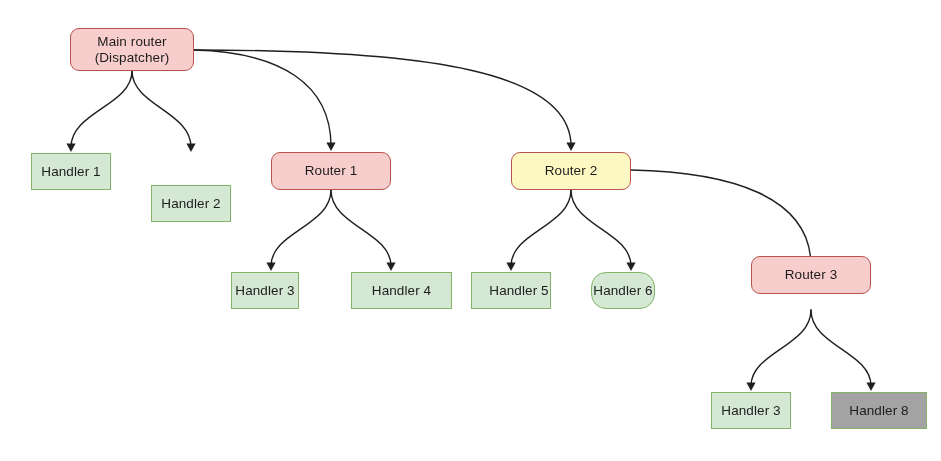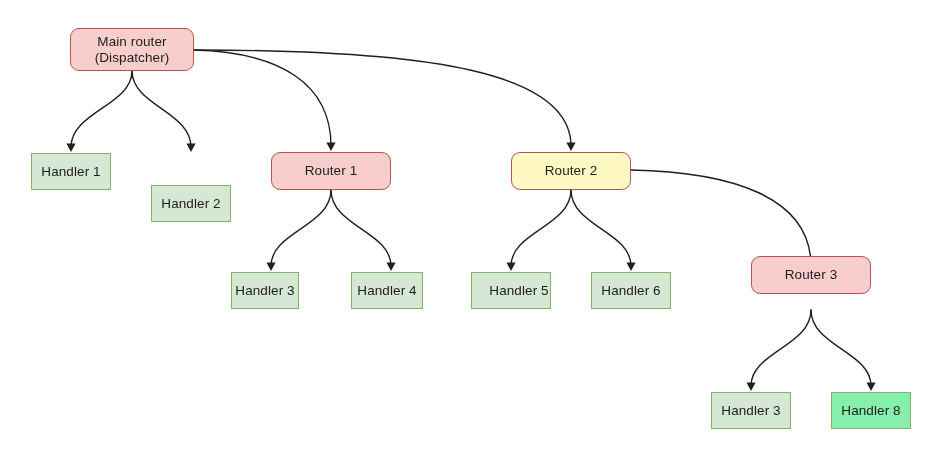--- a/index.html
+++ b/index.html
@@ -95,21 +95,21 @@
   </svg>
 
   <div id="node-layer">
       <div class="node node-router" style="left: 70px; top: 28px; width: 124px; height: 43px; background: rgb(248, 206, 204); border-color: rgb(184, 84, 80);"><span>Main router
 (Dispatcher)</span></div>
       <div class="node node-handler" style="left: 31px; top: 153px; width: 80px; height: 37px; background: rgb(213, 232, 212); border-color: rgb(130, 179, 102);"><span>Handler 1</span></div>
       <div class="node node-handler" style="left: 151px; top: 153px; width: 80px; height: 37px; background: rgb(213, 232, 212); border-color: rgb(130, 179, 102); margin-top: 32px;"><span>Handler 2</span></div>
       <div class="node node-router" style="left: 271px; top: 152px; width: 120px; height: 38px; background: rgb(248, 206, 204); border-color: rgb(184, 84, 80); justify-content: center;"><span>Router 1</span></div>
       <div class="node node-router" style="left: 511px; top: 152px; width: 120px; height: 38px; background: #fef9c3; border-color: rgb(184, 84, 80);"><span>Router 2</span></div>
       <div class="node node-handler" style="left: 231px; top: 272px; width: 68px; height: 37px; background: rgb(213, 232, 212); border-color: rgb(130, 179, 102);"><span>Handler 3</span></div>
-      <div class="node node-handler" style="left: 351px; top: 272px; width: 72px; height: 37px; background: rgb(213, 232, 212); border-color: rgb(130, 179, 102);"><span>Handler 4</span></div>
+      <div class="node node-handler" style="left: 351px; top: 272px; width: 101px; height: 37px; background: rgb(213, 232, 212); border-color: rgb(130, 179, 102);"><span>Handler 4</span></div>
       <div class="node node-handler" style="left: 471px; top: 272px; width: 80px; height: 37px; background: rgb(213, 232, 212); border-color: rgb(130, 179, 102); padding-left: 16px;"><span>Handler 5</span></div>
-      <div class="node node-handler" style="left: 591px; top: 272px; width: 80px; height: 37px; background: rgb(213, 232, 212); border-color: rgb(130, 179, 102);"><span>Handler 6</span></div>
+      <div class="node node-handler" style="left: 591px; top: 272px; width: 64px; height: 37px; background: rgb(213, 232, 212); border-color: rgb(130, 179, 102); border-radius: 15px;"><span>Handler 6</span></div>
       <div class="node node-router" style="left: 751px; top: 256px; width: 120px; height: 38px; background: rgb(248, 206, 204); border-color: rgb(184, 84, 80);"><span>Router 3</span></div>
       <div class="node node-handler" style="left: 711px; top: 392px; width: 80px; height: 37px; background: rgb(213, 232, 212); border-color: rgb(130, 179, 102);"><span>Handler 3</span></div>
-      <div class="node node-handler" style="left: 831px; top: 392px; width: 80px; height: 37px; background: #86efac; border-color: rgb(130, 179, 102);"><span>Handler 8</span></div>
+      <div class="node node-handler" style="left: 831px; top: 392px; width: 96px; height: 37px; background: #a3a3a3; border-color: rgb(130, 179, 102);"><span>Handler 8</span></div>
     </div>
 
 </div>
 
 </body></html>

